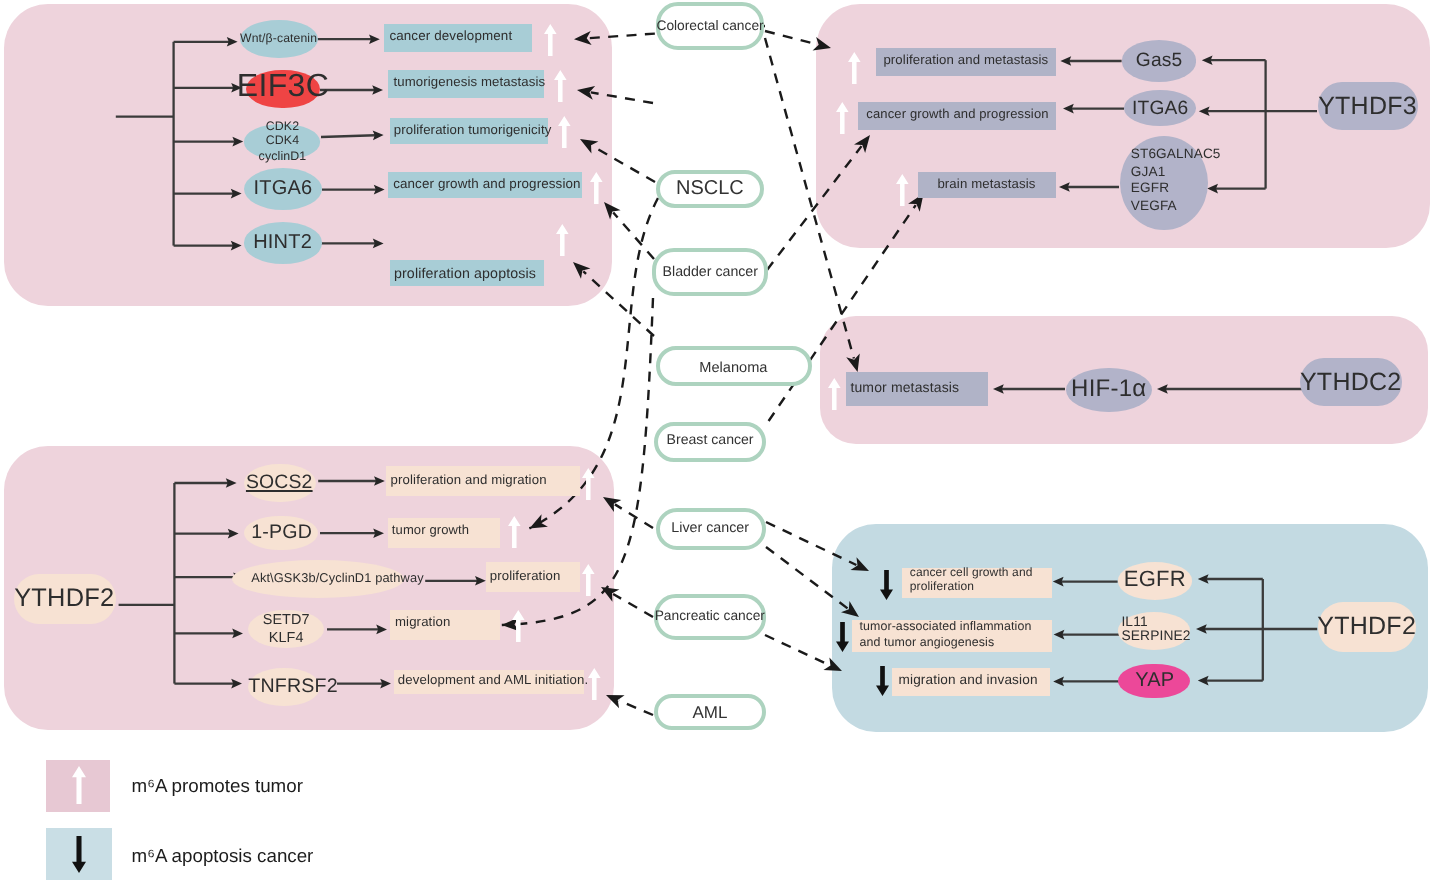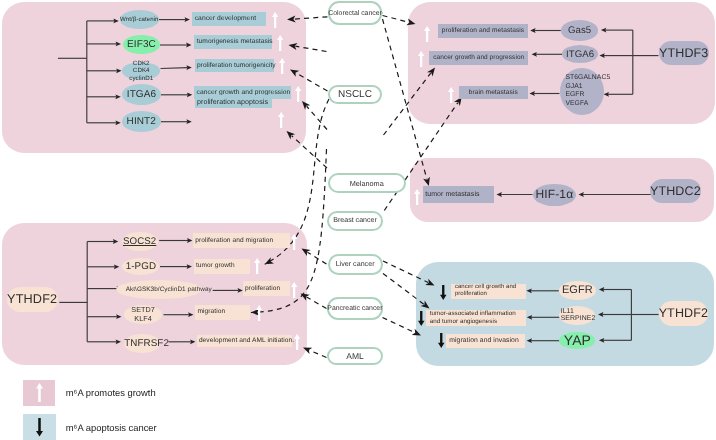--- a/index.html
+++ b/index.html
@@ -145,31 +145,31 @@
     <path d="M461.80 96.80 L454.06 101.93 L458.22 102.06 L459.85 105.88 Z" fill="#1a1a1a"></path>
     <path d="M428.80 186.00 L429.88 176.78 L427.10 179.87 L423.13 178.65 Z" fill="#1a1a1a"></path>
     <path d="M434.50 285.50 L428.24 278.64 L428.75 282.77 L425.23 284.97 Z" fill="#1a1a1a"></path>
     <path d="M429.50 308.50 L424.73 300.53 L424.42 304.67 L420.52 306.12 Z" fill="#1a1a1a"></path>
     <path d="M421.00 335.50 L414.69 328.69 L415.23 332.80 L411.73 335.03 Z" fill="#1a1a1a"></path>
     <path d="M264.70 264.20 L273.95 263.42 L270.37 261.32 L270.78 257.18 Z" fill="#1a1a1a"></path>
     <path d="M250.90 312.50 L259.63 315.67 L257.26 312.26 L259.36 308.67 Z" fill="#1a1a1a"></path>
    </g>
   </svg>
   <div class="node ell" style="left:120px;top:9.7px;width:38.6px;height:19px;background:#A8CDD6;font-size:6.1px;">Wnt/β-catenin</div>
-  <div class="node ell" style="left:123px;top:34.8px;width:37px;height:19.6px;background:#86efac;font-size:10px;">EIF3C</div>
+  <div class="node ell" style="left:123px;top:34.8px;width:37px;height:19.6px;background:#ef4444;font-size:16px;">EIF3C</div>
   <div class="node ell" style="left:122.3px;top:62.3px;width:37.9px;height:17.3px;background:#A8CDD6;font-size:6.2px;">CDK2
 CDK4
 cyclinD1</div>
   <div class="node ell" style="left:121.8px;top:84.1px;width:39.4px;height:21.3px;background:#A8CDD6;font-size:10px;">ITGA6</div>
   <div class="node ell" style="left:121.5px;top:111.4px;width:39.6px;height:20.7px;background:#A8CDD6;font-size:10px;">HINT2</div>
   <div class="node obox" style="left:192.3px;top:11.9px;width:74.1px;height:13.9px;background:#A8CDD6;font-size:6.7px;">cancer development</div>
   <div class="node obox" style="left:194.3px;top:35.2px;width:77.9px;height:13.4px;background:#A8CDD6;font-size:6.6px;">tumorigenesis metastasis</div>
   <div class="node obox" style="left:194.5px;top:58.9px;width:79.6px;height:13.4px;background:#A8CDD6;font-size:6.6px;">proliferation tumorigenicity</div>
   <div class="node obox" style="left:194.2px;top:85.9px;width:96.4px;height:13.4px;background:#A8CDD6;font-size:6.7px;">cancer growth and progression</div>
-  <div class="node obox" style="left:194.6px;top:95px;width:77.1px;height:13.4px;background:#A8CDD6;font-size:7.1px;">proliferation apoptosis</div>
+  <div class="node obox" style="left:194.6px;top:130px;width:77.1px;height:13.4px;background:#A8CDD6;font-size:7.1px;">proliferation apoptosis</div>
   <svg style="position:absolute;left:272.1px;top:12.4px;width:6.3px;height:16px;overflow:visible;" viewBox="0 0 6.3 16">
       <path d="M3.15 0.00 L6.30 5.04 L4.28 5.04 L4.28 16.00 L2.02 16.00 L2.02 5.04 L0.00 5.04 Z" fill="#FFFFFF"></path>
     </svg>
   <svg style="position:absolute;left:276.8px;top:34.9px;width:6.3px;height:16px;overflow:visible;" viewBox="0 0 6.3 16">
       <path d="M3.15 0.00 L6.30 5.04 L4.28 5.04 L4.28 16.00 L2.02 16.00 L2.02 5.04 L0.00 5.04 Z" fill="#FFFFFF"></path>
     </svg>
   <svg style="position:absolute;left:279.3px;top:58px;width:6.3px;height:16px;overflow:visible;" viewBox="0 0 6.3 16">
       <path d="M3.15 0.00 L6.30 5.04 L4.28 5.04 L4.28 16.00 L2.02 16.00 L2.02 5.04 L0.00 5.04 Z" fill="#FFFFFF"></path>
     </svg>
   <svg style="position:absolute;left:295.3px;top:86.4px;width:6.3px;height:16px;overflow:visible;" viewBox="0 0 6.3 16">
@@ -229,45 +229,46 @@
   <svg style="position:absolute;left:256px;top:305px;width:6.3px;height:16px;overflow:visible;" viewBox="0 0 6.3 16">
       <path d="M3.15 0.00 L6.30 5.04 L4.28 5.04 L4.28 16.00 L2.02 16.00 L2.02 5.04 L0.00 5.04 Z" fill="#FFFFFF"></path>
     </svg>
   <svg style="position:absolute;left:294px;top:334px;width:6.3px;height:16px;overflow:visible;" viewBox="0 0 6.3 16">
       <path d="M3.15 0.00 L6.30 5.04 L4.28 5.04 L4.28 16.00 L2.02 16.00 L2.02 5.04 L0.00 5.04 Z" fill="#FFFFFF"></path>
     </svg>
   <div class="node pill" style="left:658.6px;top:300.8px;width:49.5px;height:24.8px;background:#F7E2D3;font-size:12.5px;">YTHDF2</div>
   <div class="node ell" style="left:558.6px;top:281.1px;width:37.6px;height:18.5px;background:#F7E2D3;font-size:11px;">EGFR</div>
   <div class="node ell" style="left:559.3px;top:306.3px;width:36.2px;height:18.4px;background:#F7E2D3;font-size:6.9px;justify-content:flex-start;text-align:left;padding-left:1.4px;line-height:1.14;">IL11
 SERPINE2</div>
-  <div class="node ell" style="left:559.3px;top:331.5px;width:36.2px;height:17.9px;background:#86efac;font-size:14px;">YAP</div>
+  <div class="node ell" style="left:559.3px;top:331.5px;width:36.2px;height:17.9px;background:#ec4899;font-size:10px;">YAP</div>
   <div class="node" style="left:450.9px;top:283.8px;width:75px;height:15.4px;background:#F7E2D3;font-size:6px;justify-content:flex-start;text-align:left;padding-left:4.0px;line-height:1.25;">cancer cell growth and
 proliferation</div>
   <div class="node" style="left:425.5px;top:309.9px;width:100.9px;height:15.7px;background:#F7E2D3;font-size:6.2px;justify-content:flex-start;text-align:left;padding-left:4.2px;line-height:1.25;">tumor-associated inflammation
 and tumor angiogenesis</div>
   <div class="node" style="left:446.2px;top:334.1px;width:78.6px;height:13.9px;background:#F7E2D3;font-size:6.8px;justify-content:flex-start;text-align:left;padding-left:3.1px;">migration and invasion</div>
   <svg style="position:absolute;left:440.2px;top:284.9px;width:6.5px;height:15px;overflow:visible;" viewBox="0 0 6.5 15">
       <path d="M3.25 15.00 L0.00 9.80 L2.08 9.80 L2.08 0.00 L4.42 0.00 L4.42 9.80 L6.50 9.80 Z" fill="#111111"></path>
     </svg>
   <svg style="position:absolute;left:418.2px;top:311.2px;width:6.5px;height:15px;overflow:visible;" viewBox="0 0 6.5 15">
       <path d="M3.25 15.00 L0.00 9.80 L2.08 9.80 L2.08 0.00 L4.42 0.00 L4.42 9.80 L6.50 9.80 Z" fill="#111111"></path>
     </svg>
   <svg style="position:absolute;left:437.9px;top:333.1px;width:6.5px;height:15px;overflow:visible;" viewBox="0 0 6.5 15">
       <path d="M3.25 15.00 L0.00 9.80 L2.08 9.80 L2.08 0.00 L4.42 0.00 L4.42 9.80 L6.50 9.80 Z" fill="#111111"></path>
     </svg>
   <div class="cbox" style="left:327.7px;top:1.4px;width:54.7px;height:23.5px;font-size:6.9px;">Colorectal cancer</div>
   <div class="cbox" style="left:327.5px;top:84.8px;width:54.9px;height:19px;font-size:10px;">NSCLC</div>
+  <div class="cbox" style="left:326.4px;top:124.4px;width:57.5px;height:23.3px;font-size:7.1px;">Bladder cancer</div>
   <div class="cbox" style="left:327.7px;top:173px;width:78px;height:20.3px;font-size:7.3px;">Melanoma</div>
   <div class="cbox" style="left:327.1px;top:210.7px;width:55.9px;height:20.1px;font-size:7.05px;">Breast cancer</div>
   <div class="cbox" style="left:327.5px;top:253.7px;width:55.2px;height:21.5px;font-size:7.15px;">Liver cancer</div>
   <div class="cbox" style="left:327.1px;top:297.4px;width:55.6px;height:22.3px;font-size:6.9px;">Pancreatic cancer</div>
   <div class="cbox" style="left:327.3px;top:347.1px;width:55.4px;height:18px;font-size:8.5px;">AML</div>
   <div class="lgsw" style="left:22.7px;top:379.8px;width:32.4px;height:26.5px;background:#E7C8D3;"></div>
   <svg style="position:absolute;left:35.6px;top:383.4px;width:7px;height:19px;overflow:visible;" viewBox="0 0 7 19">
       <path d="M3.50 0.00 L7.00 5.60 L4.76 5.60 L4.76 19.00 L2.24 19.00 L2.24 5.60 L0.00 5.60 Z" fill="#FFFFFF"></path>
     </svg>
-  <div class="lgtx" style="left:65.8px;top:387.3px;">m⁶A promotes growth</div>
+  <div class="lgtx" style="left:65.8px;top:387.3px;">m⁶A promotes tumor</div>
   <div class="lgsw" style="left:22.7px;top:413.7px;width:32.9px;height:26.3px;background:#C9DEE5;"></div>
   <svg style="position:absolute;left:35.8px;top:417.8px;width:7px;height:18.5px;overflow:visible;" viewBox="0 0 7 18.5">
       <path d="M3.50 18.50 L0.00 12.90 L2.24 12.90 L2.24 0.00 L4.76 0.00 L4.76 12.90 L7.00 12.90 Z" fill="#111111"></path>
     </svg>
   <div class="lgtx" style="left:65.8px;top:421.5px;">m⁶A apoptosis cancer</div>
 </div>
 
 </body></html>

